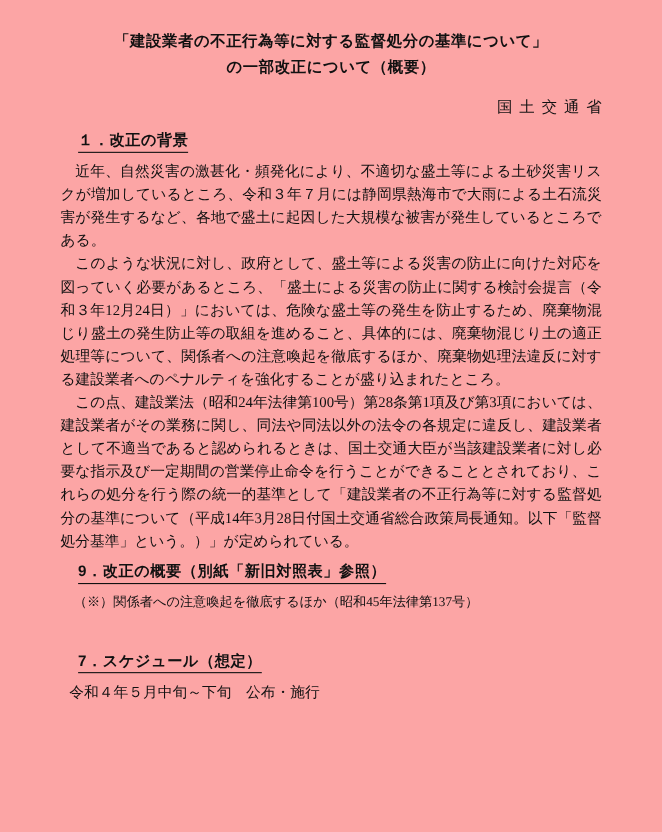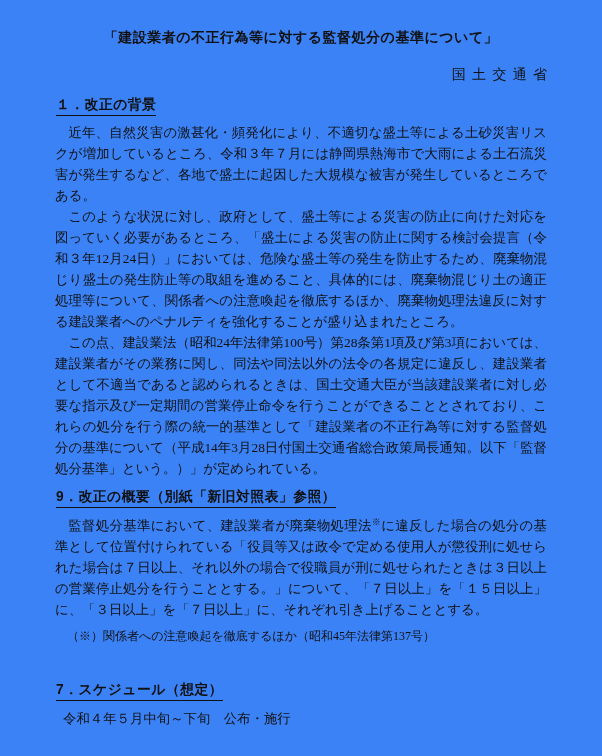--- a/index.html
+++ b/index.html
@@ -6,21 +6,21 @@
     margin: 0;
     padding: 0;
     background: #ffffff;
   }
   .page {
     position: relative;
     width: 602px;
     height: 756px;
     box-sizing: border-box;
     padding: 26px 55px 0 55px;
-    background: #3b82f6;
+    background: #fca5a5;
     color: #111111;
     font-family: "Liberation Serif", "DejaVu Serif", serif;
     overflow: hidden;
   }
   .doc-title {
     text-align: center;
     font-family: "Liberation Sans", "DejaVu Sans", sans-serif;
     font-weight: bold;
     font-size: 14px;
     line-height: 23px;
@@ -35,21 +35,21 @@
   }
   .doc-date {
     letter-spacing: 2px;
   }
   .doc-org {
     letter-spacing: 0.45em;
     margin-right: -0.45em;
     text-align: right;
   }
   h2.sec-heading {
-    margin: 1px;
+    margin: 16px;
     font-family: "Liberation Sans", "DejaVu Sans", sans-serif;
     font-size: 13.8px;
     font-weight: bold;
     line-height: 17px;
     letter-spacing: 0.5px;
   }
   h2.sec-heading > span {
     display: inline-block;
     border-bottom: 1.5px solid #111111;
     padding-bottom: 2px;
@@ -83,40 +83,40 @@
     text-indent: 0.6em;
   }
 </style>
 </head>
 <body>
 
 <div class="page">
 
   <div class="doc-title">
     <div>「建設業者の不正行為等に対する監督処分の基準について」</div>
+    <div>の一部改正について（概要）</div>
   </div>
 
   <div class="doc-meta">
     <div class="doc-org">国土交通省</div>
   </div>
 
   <div class="sec-1">
     <h2 class="sec-heading">
       <span>１．改正の背景</span>
     </h2>
     <p class="body-para">近年、自然災害の激甚化・頻発化により、不適切な盛土等による土砂災害リスクが増加しているところ、令和３年７月には静岡県熱海市で大雨による土石流災害が発生するなど、各地で盛土に起因した大規模な被害が発生しているところである。</p>
     <p class="body-para">このような状況に対し、政府として、盛土等による災害の防止に向けた対応を図っていく必要があるところ、「盛土による災害の防止に関する検討会提言（令和３年12月24日）」においては、危険な盛土等の発生を防止するため、廃棄物混じり盛土の発生防止等の取組を進めること、具体的には、廃棄物混じり土の適正処理等について、関係者への注意喚起を徹底するほか、廃棄物処理法違反に対する建設業者へのペナルティを強化することが盛り込まれたところ。</p>
     <p class="body-para">この点、建設業法（昭和24年法律第100号）第28条第1項及び第3項においては、建設業者がその業務に関し、同法や同法以外の法令の各規定に違反し、建設業者として不適当であると認められるときは、国土交通大臣が当該建設業者に対し必要な指示及び一定期間の営業停止命令を行うことができることとされており、これらの処分を行う際の統一的基準として「建設業者の不正行為等に対する監督処分の基準について（平成14年3月28日付国土交通省総合政策局長通知。以下「監督処分基準」という。）」が定められている。</p>
   </div>
 
   <div class="sec-2">
     <h2 class="sec-heading">
       <span>9．改正の概要（別紙「新旧対照表」参照）</span>
     </h2>
-    <p class="body-para"><span>監督処分基準において、建設業者が廃棄物処理法</span><sup class="ref-mark">※</sup><span>に違反した場合の処分の基準として位置付けられている「役員等又は政令で定める使用人が懲役刑に処せられた場合は７日以上、それ以外の場合で役職員が刑に処せられたときは３日以上の営業停止処分を行うこととする。」について、「７日以上」を「１５日以上」に、「３日以上」を「７日以上」に、それぞれ引き上げることとする。</span></p>
     <p class="footnote">（※）関係者への注意喚起を徹底するほか（昭和45年法律第137号）</p>
   </div>
 
   <div class="sec-3">
     <h2 class="sec-heading">
       <span>7．スケジュール（想定）</span>
     </h2>
     <p class="schedule-line">令和４年５月中旬～下旬　公布・施行</p>
   </div>
 

